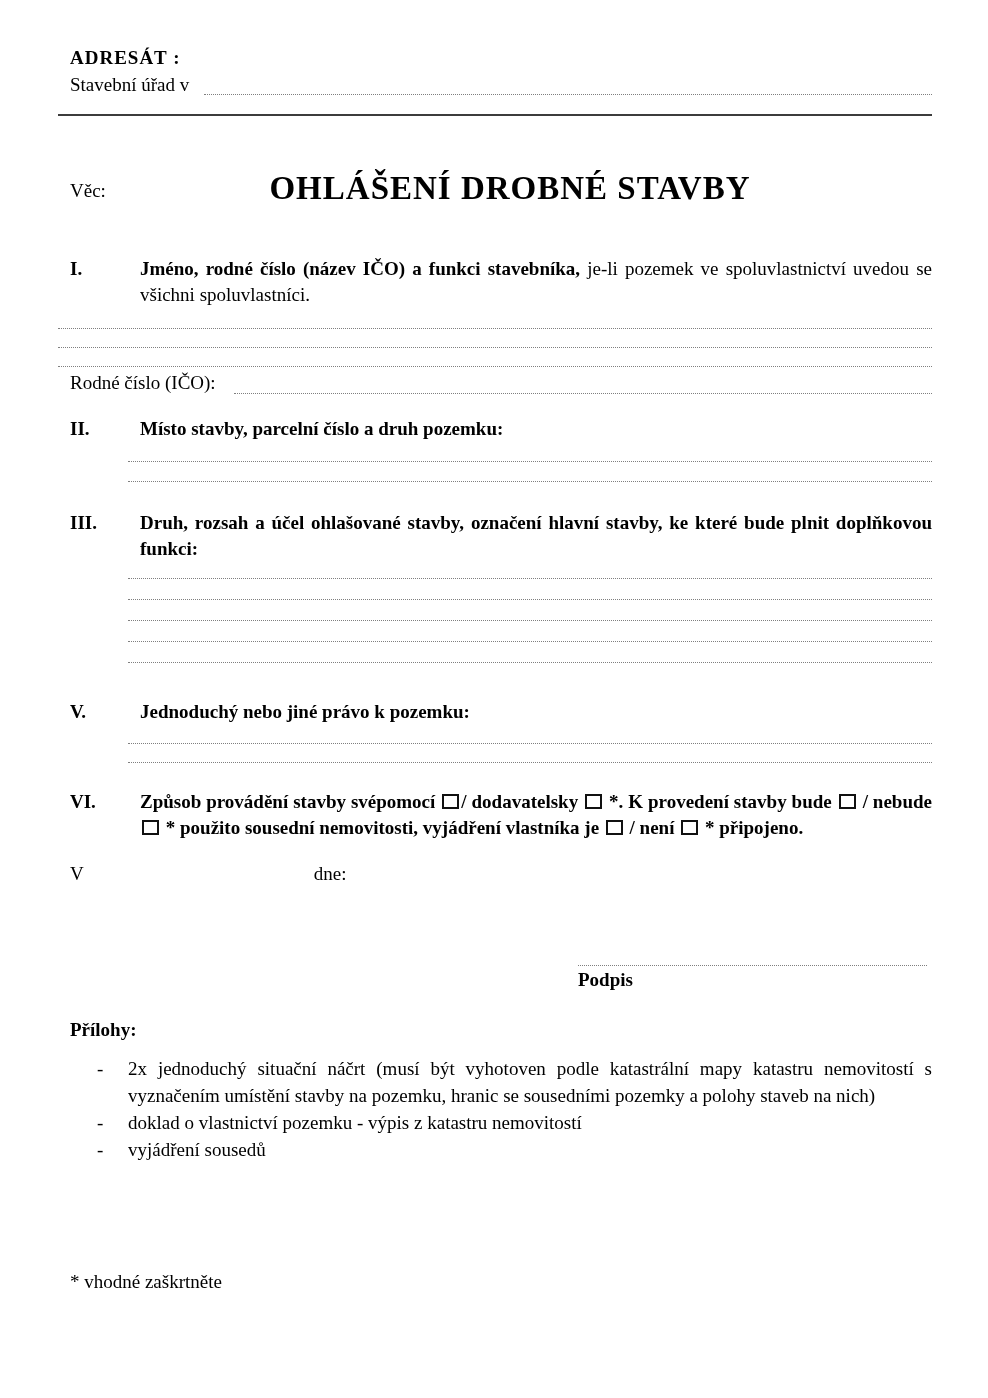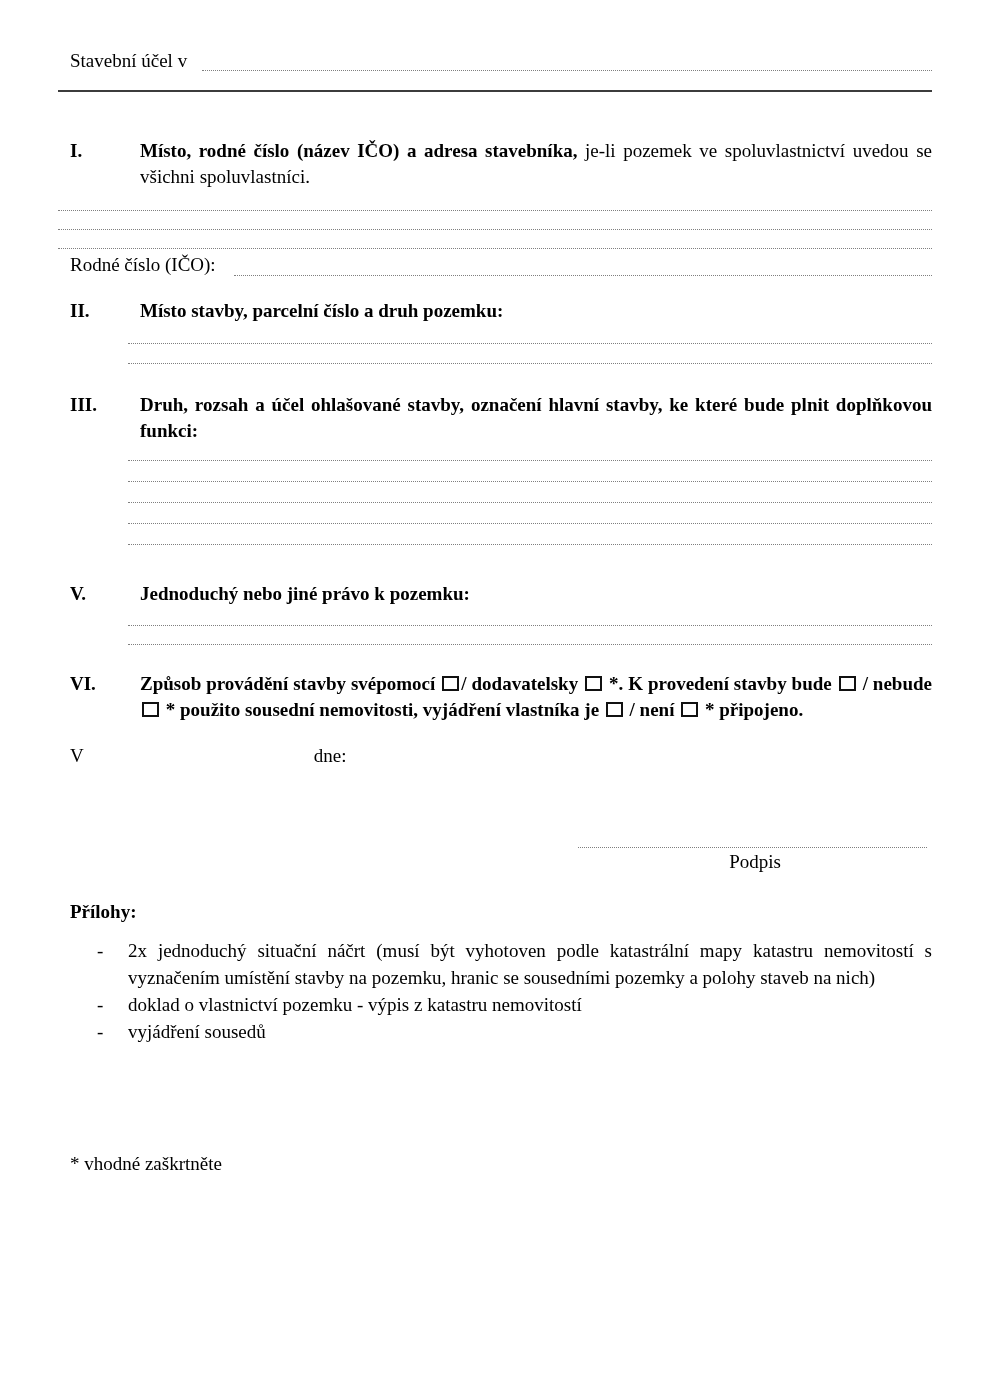--- a/index.html
+++ b/index.html
@@ -56,46 +56,51 @@
     vertical-align:-1px; margin:0 2px;
   }
 
   
   .place-date { display:flex; margin-top:20px; padding-left:12px; }
   .place-date .dne { margin-left:230px; }
 
   
   .signature { position:relative; margin-top:52px; }
   .sig-line { margin-left:520px; margin-right:5px; height:27px; }
-  .sig-label { margin-left:520px; text-align:center; line-height:27px; }
+  .sig-label { margin-left:520px; line-height:27px;font-weight:bold; }
 
   
   .attach-head { margin-top:24px; padding-left:12px; font-weight:bold; }
   .attach-list { margin-top:12px; }
   .att-item { display:flex; line-height:27px; }
   .att-item .dash { width:31px; flex:0 0 31px; margin-left:39px; }
   .att-item .txt { flex:1; }
 
   .footnote { margin-top:106px; padding-left:12px; }
 </style>
 </head>
 <body>
 
 <div class="page">
 
+  <div class="adresat">ADRESÁT :</div>
   <div class="addressee-row">
-    <span class="lbl">Stavební účel v</span>
+    <span class="lbl">Stavební úřad v</span>
     <span class="fill"></span>
   </div>
   <div class="divider"></div>
 
+  <div class="subject">
+    <span class="vec">Věc:</span>
+    <div class="doc-title">OHLÁŠENÍ DROBNÉ STAVBY</div>
+  </div>
 
   <div class="sec-head mt-sec1">
     <span class="num">I.</span>
-    <p class="txt just"><span class="bold">Místo, rodné číslo (název IČO) a adresa stavebníka,</span><span> je-li pozemek ve spoluvlastnictví uvedou se všichni spoluvlastníci.</span></p>
+    <p class="txt just"><span class="bold">Jméno, rodné číslo (název IČO) a funkci stavebníka,</span><span> je-li pozemek ve spoluvlastnictví uvedou se všichni spoluvlastníci.</span></p>
   </div>
   <div class="fills-full mt2">
     <div class="fill-line h19"></div>
     <div class="fill-line h19"></div>
     <div class="fill-line h19"></div>
   </div>
   <div class="inline-field">
     <span class="lbl">Rodné číslo (IČO):</span>
     <span class="fill"></span>
   </div>

